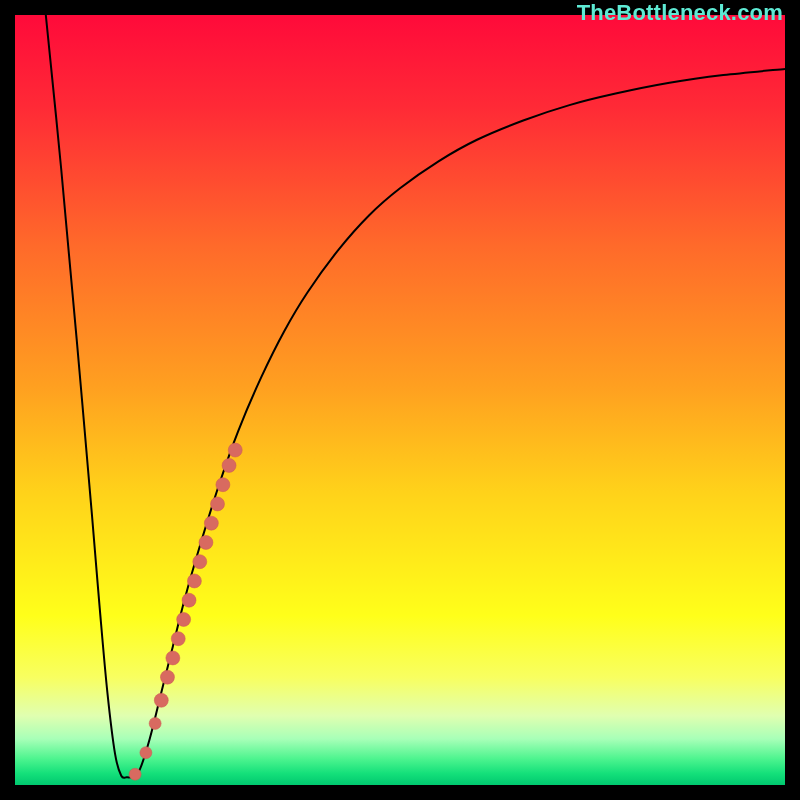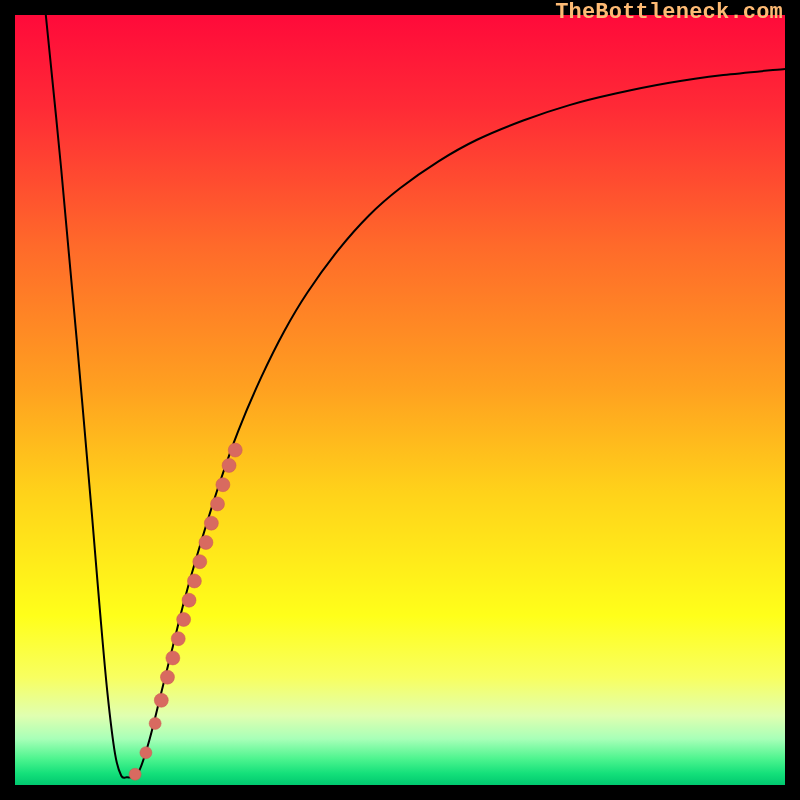--- a/index.html
+++ b/index.html
@@ -22,24 +22,24 @@
     position: absolute;
     left: 0;
     top: 0;
     width: 770px;
     height: 770px;
   }
   .watermark {
     position: absolute;
     top: 0;
     right: 17px;
-    font-family: Liberation Mono, monospace;
+    font-family: Liberation Sans, sans-serif;
     font-size: 22px;
     font-weight: bold;
-    color: #fdba74;
+    color: #5eead4;
     letter-spacing: 0.2px;
   }
 </style>
 </head>
 <body>
 
 <div class="frame">
   <svg class="plot" viewBox="0 0 770 770" preserveAspectRatio="none">
     <defs>
       <linearGradient id="bg-grad" x1="0" y1="0" x2="0" y2="1">

